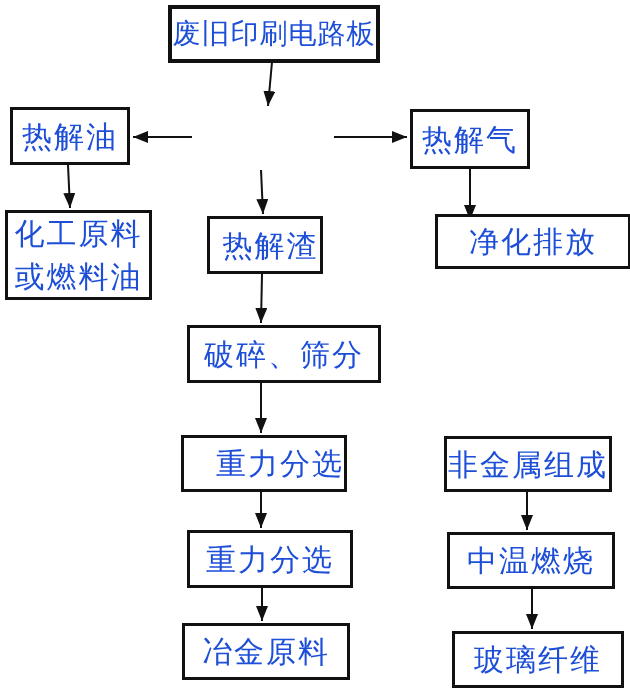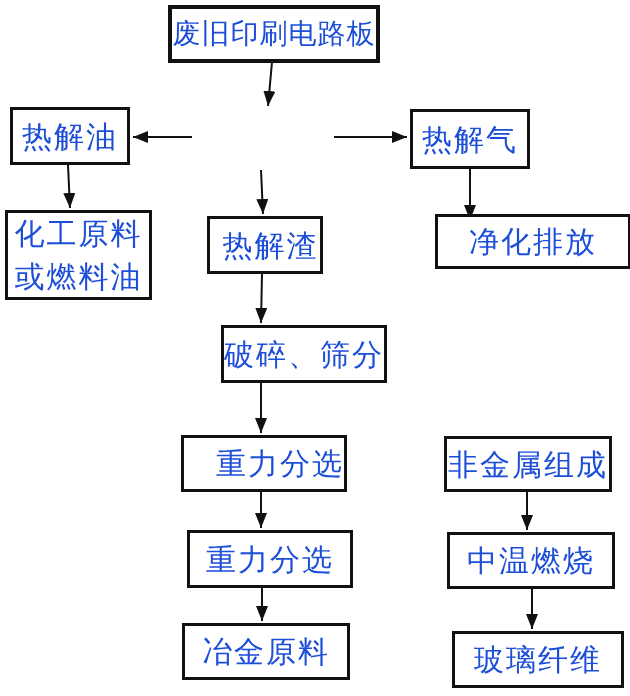--- a/index.html
+++ b/index.html
@@ -88,21 +88,21 @@
   </div>
 
   <div class="node" style="left:207px; top:216px; width:116px; height:58px;padding-left:11px;">
     <span>热解渣</span>
   </div>
 
   <div class="node" style="left:395px; top:214px; width:196px; height:55px;margin-left:40px;">
     <span>净化排放</span>
   </div>
 
-  <div class="node" style="left:187px; top:325px; width:166px; height:58px;margin-left:34px;">
+  <div class="node" style="left:187px; top:325px; width:194px; height:58px;">
     <span>破碎、筛分</span>
   </div>
 
   <div class="node" style="left:181px; top:435px; width:166px; height:57px;padding-left:32px;">
     <span>重力分选</span>
   </div>
 
   <div class="node" style="left:187px; top:530px; width:166px; height:58px;">
     <span>重力分选</span>
   </div>

